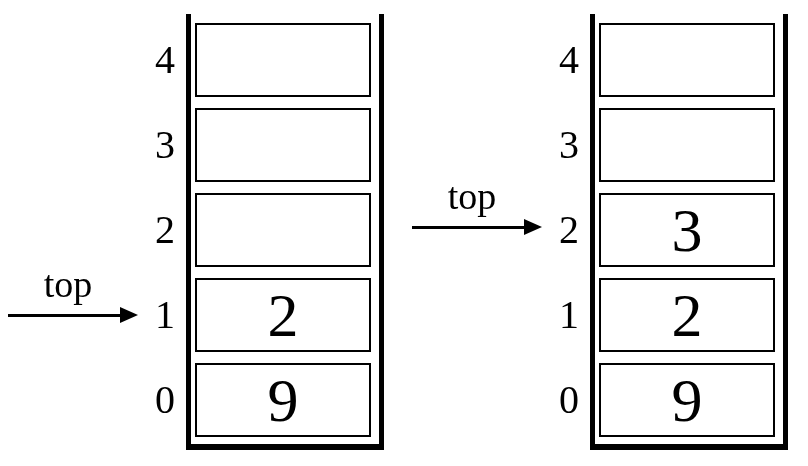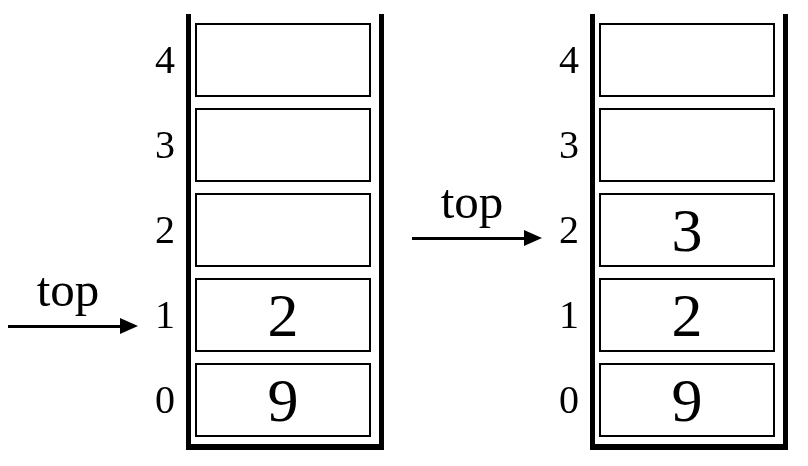--- a/index.html
+++ b/index.html
@@ -43,21 +43,21 @@
   }
   .val { font-size: 62px; line-height: 1; }
 
   
   .arrow { position: absolute; width: 130px; }
   .arrow-before { left: 8px;  top: 265px; }
   .arrow-after  { left: 412px; top: 177px; }
   .arrow-label {
     width: 120px;
     text-align: center;
-    font-size: 49px;
+    font-size: 38px;
     line-height: 1;
     margin-bottom: 4px;
   }
   .arrow-body { display: flex; align-items: center; height: 16px; }
   .arrow-line { flex: 1; height: 3px; background: #000; }
   .arrow-head {
     width: 0; height: 0;
     border-left: 18px solid #000;
     border-top: 8px solid transparent;
     border-bottom: 8px solid transparent;

